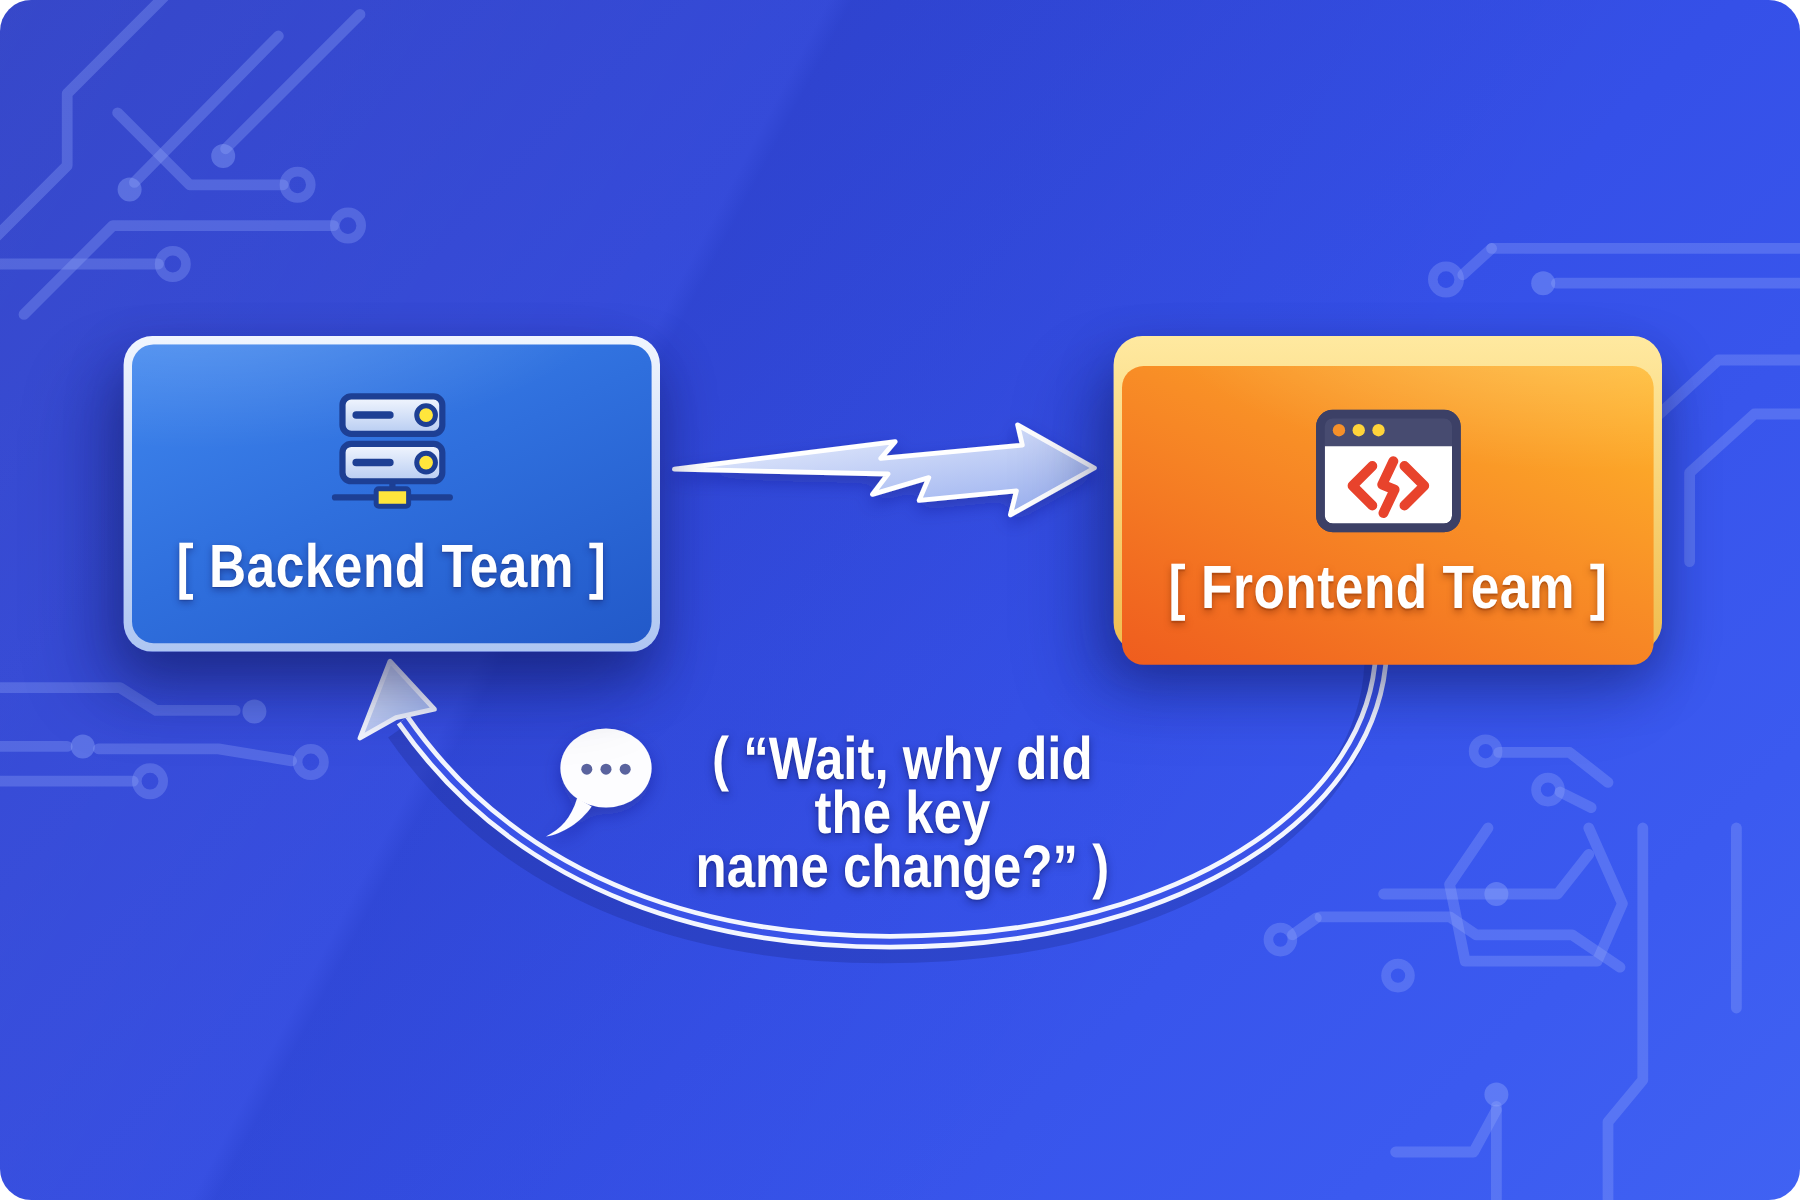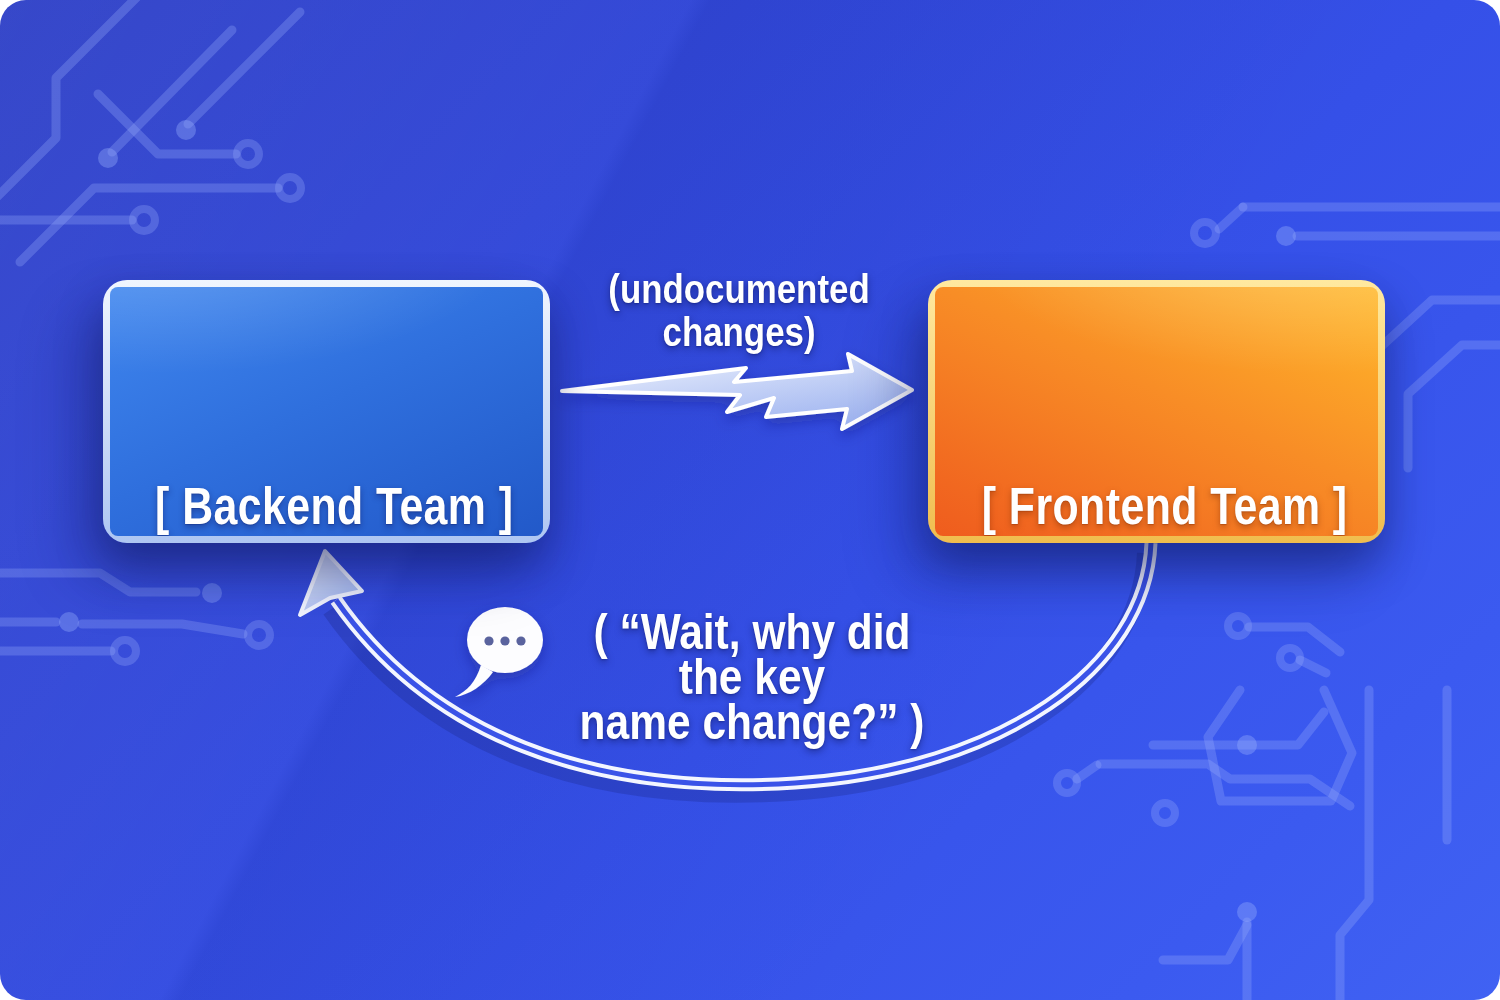--- a/index.html
+++ b/index.html
@@ -12,29 +12,29 @@
   .sheen{
     position:absolute;inset:0;pointer-events:none;
     background:linear-gradient(118deg,rgba(255,255,255,0.05) 0%,rgba(255,255,255,0.02) 34%,rgba(0,10,60,0.05) 35%,rgba(0,10,60,0.0) 70%);
   }
   svg.layer{position:absolute;left:0;top:0;}
   .team-box{
     position:absolute;top:280px;height:263px;border-radius:24px;padding:7px;box-sizing:border-box;
     box-shadow:0 22px 45px rgba(10,18,80,.45),-28px 34px 60px rgba(10,18,80,.22);
   }
   .team-box .inner{
-    position:relative;width:100%;height:100%;border-radius:8px;overflow:hidden;
-    display:flex;flex-direction:row;align-items:flex-end;justify-content:center;gap:16px;
+    position:relative;width:100%;height:100%;border-radius:18px;overflow:hidden;
+    display:flex;flex-direction:column;align-items:center;justify-content:center;gap:16px;
   }
   .team-box .inner::before{content:"";position:absolute;inset:0;pointer-events:none;}
   .box-backend{left:103px;width:447px;background:linear-gradient(180deg,#f0f5fe,#aec6f2);}
   .box-backend .inner{background:linear-gradient(155deg,#3f86ee 0%,#2f6fdd 48%,#2259c9 100%);}
   .box-backend .inner::before{background:radial-gradient(150% 100% at 12% -20%,rgba(255,255,255,.20),rgba(255,255,255,0) 55%);}
   .box-frontend{left:928px;width:457px;background:linear-gradient(180deg,#ffe9a0,#f0bd4e);}
-  .box-frontend .inner{background:linear-gradient(205deg,#ffb82a 0%,#f88d26 45%,#ef5c1e 100%);}
+  .box-frontend .inner{background:linear-gradient(205deg,#ffb82a 0%,#f88d26 45%,#ef5c1e 100%);margin-top:18px;}
   .box-frontend .inner::before{background:radial-gradient(150% 100% at 88% -20%,rgba(255,255,255,.25),rgba(255,255,255,0) 55%);}
   .box-label{
     position:relative;z-index:1;color:#fff;font-weight:bold;font-size:51px;white-space:nowrap;
     transform:scaleX(.84);letter-spacing:0.5px;
     text-shadow:0 3px 7px rgba(15,25,95,.45),0 1px 1px rgba(15,25,95,.30);
   }
   .box-frontend .box-label{text-shadow:0 3px 7px rgba(130,45,5,.5),0 1px 1px rgba(130,45,5,.35);}
   .float-label{
     position:absolute;color:#fff;font-weight:bold;text-align:center;
     text-shadow:0 3px 8px rgba(12,20,90,.5),0 1px 2px rgba(12,20,90,.35);
@@ -165,26 +165,20 @@
         <g stroke="#e8432c" stroke-width="8" fill="none" stroke-linecap="round" stroke-linejoin="round">
           <path d="M46,46 L30,62 L46,78"></path>
           <path d="M72,46 L88,62 L72,78"></path>
           <path d="M63,42 L54,61 L64,65 L55,84"></path>
         </g>
       </svg>
       <div class="box-label">[ Frontend Team ]</div>
     </div>
   </div>
 
-  <div class="float-label arrow-label">
-    <span class="cond">
-      <span>(undocumented</span><br>
-      <span>changes)</span>
-    </span>
-  </div>
 
   <div class="float-label bubble-label">
     <span class="cond">
       <span>( “Wait, why did the key</span><br>
       <span>name change?” )</span>
     </span>
   </div>
 </div>
 
 </body></html>

